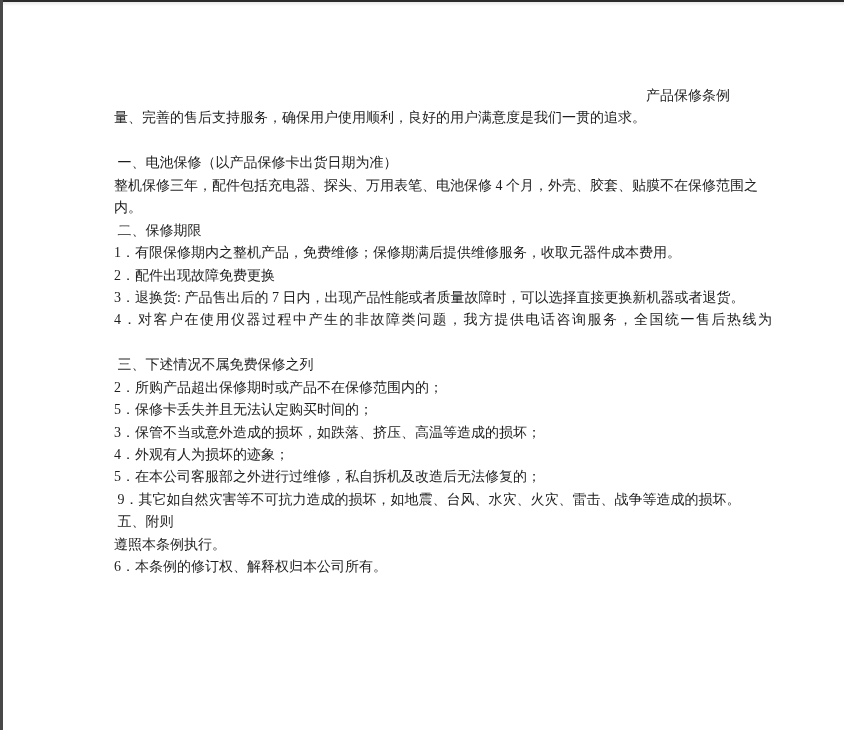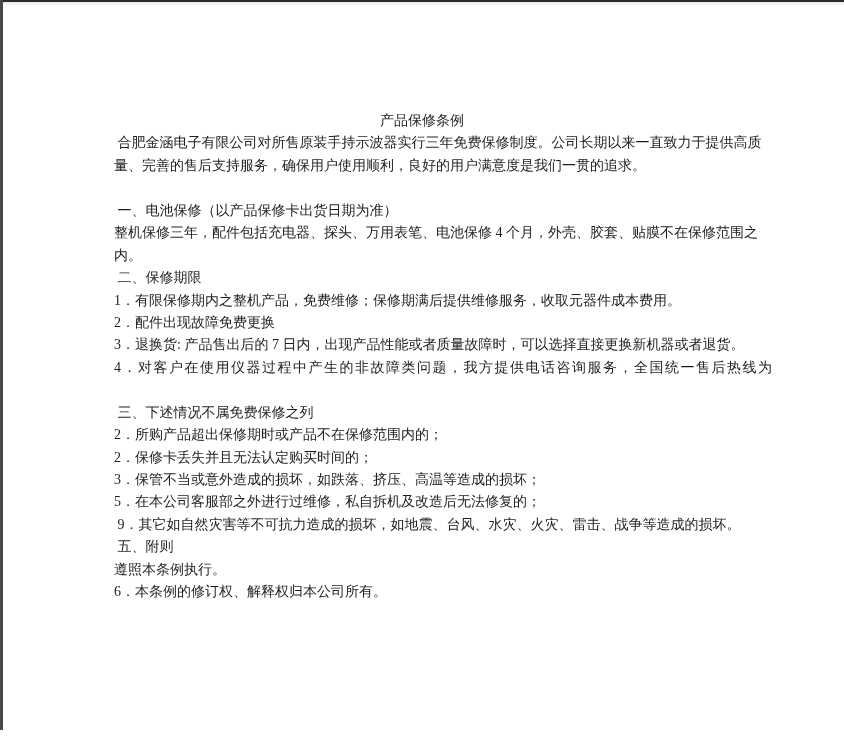--- a/index.html
+++ b/index.html
@@ -41,52 +41,51 @@
     width: 616px;
     color: var(--text, #1d1d1d);
     font-size: 14px;
   }
   .line {
     height: 22.45px;
     line-height: 22.45px;
     white-space: pre;
   }
   .line.title {
-    text-align: center;
-    margin-top: 25px;
+    text-align: right;
   }
   .line.spread {
     letter-spacing: 1.5px;
   }
 </style>
 </head>
 <body>
 
 <div class="frame-top-dark"></div>
 <div class="frame-top-shade"></div>
 <div class="frame-left"></div>
 
 <div class="page">
   <div id="lines-container">
       <div class="line title">产品保修条例</div>
-      <div class="line"> 合肥金涵电子有限公司对所售原装手持示波器实行三年免费保修制度。公司长期以来一直致力于提供高质</div>
       <div class="line">量、完善的售后支持服务，确保用户使用顺利，良好的用户满意度是我们一贯的追求。</div>
       <div class="line"></div>
       <div class="line"> 一、电池保修（以产品保修卡出货日期为准）</div>
       <div class="line">整机保修三年，配件包括充电器、探头、万用表笔、电池保修 4 个月，外壳、胶套、贴膜不在保修范围之</div>
       <div class="line">内。</div>
       <div class="line"> 二、保修期限</div>
       <div class="line">1．有限保修期内之整机产品，免费维修；保修期满后提供维修服务，收取元器件成本费用。</div>
       <div class="line">2．配件出现故障免费更换</div>
       <div class="line">3．退换货: 产品售出后的 7 日内，出现产品性能或者质量故障时，可以选择直接更换新机器或者退货。</div>
       <div class="line spread">4．对客户在使用仪器过程中产生的非故障类问题，我方提供电话咨询服务，全国统一售后热线为</div>
       <div class="line"></div>
       <div class="line"> 三、下述情况不属免费保修之列</div>
       <div class="line">2．所购产品超出保修期时或产品不在保修范围内的；</div>
-      <div class="line">2．保修卡丢失并且无法认定购买时间的；</div>
+      <div class="line">5．保修卡丢失并且无法认定购买时间的；</div>
       <div class="line">3．保管不当或意外造成的损坏，如跌落、挤压、高温等造成的损坏；</div>
+      <div class="line">4．外观有人为损坏的迹象；</div>
       <div class="line">5．在本公司客服部之外进行过维修，私自拆机及改造后无法修复的；</div>
       <div class="line"> 9．其它如自然灾害等不可抗力造成的损坏，如地震、台风、水灾、火灾、雷击、战争等造成的损坏。</div>
       <div class="line"> 五、附则</div>
       <div class="line">遵照本条例执行。</div>
       <div class="line">6．本条例的修订权、解释权归本公司所有。</div>
     </div>
 </div>
 
 </body></html>

